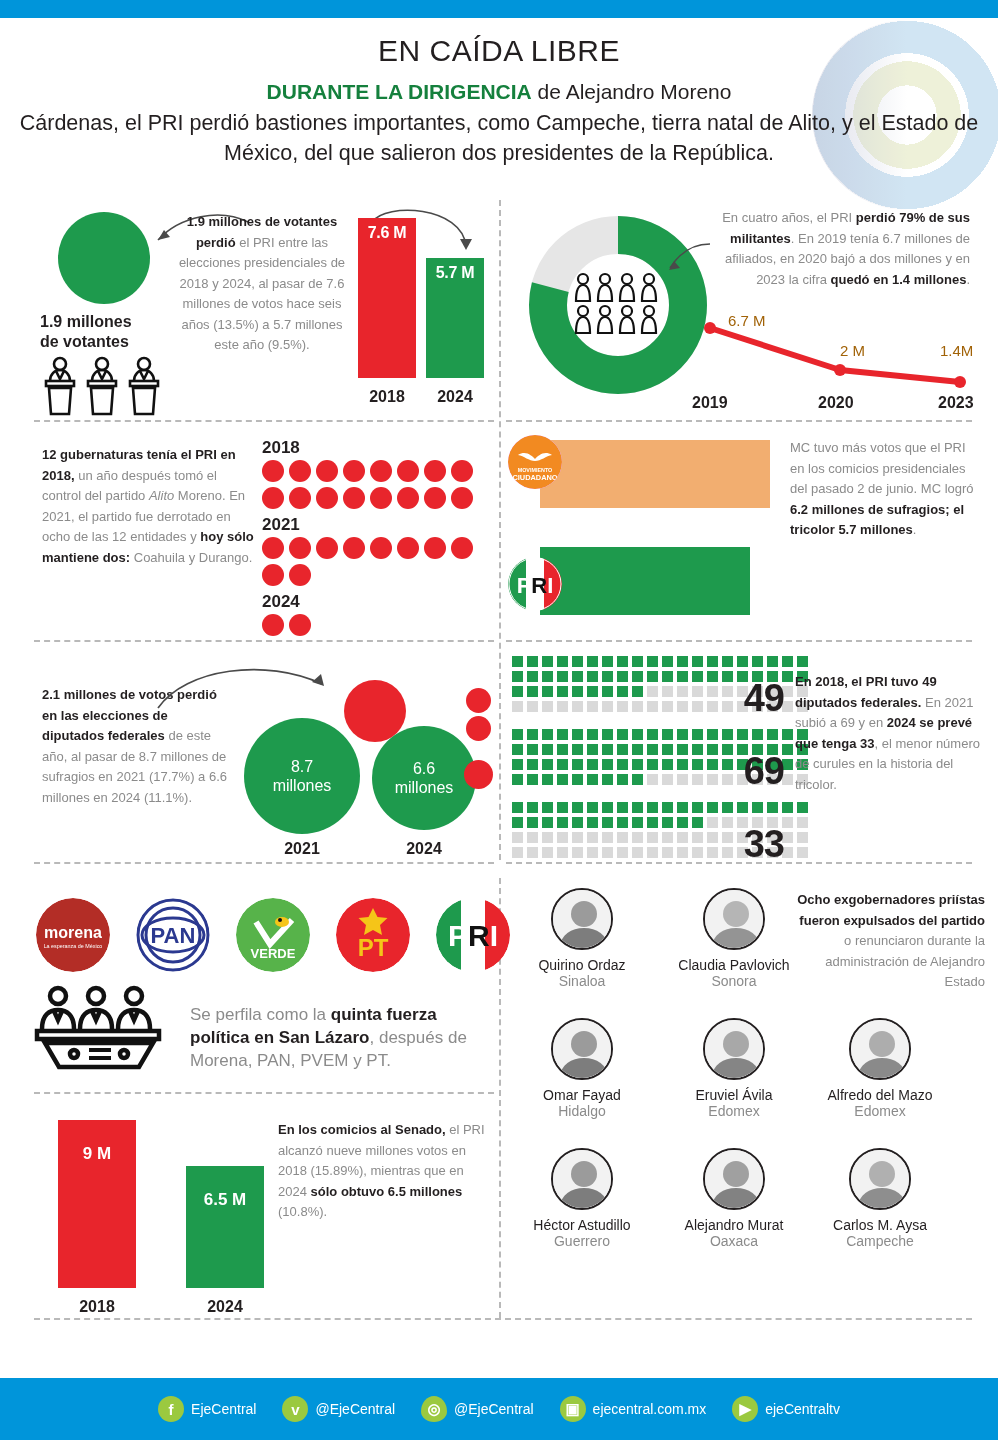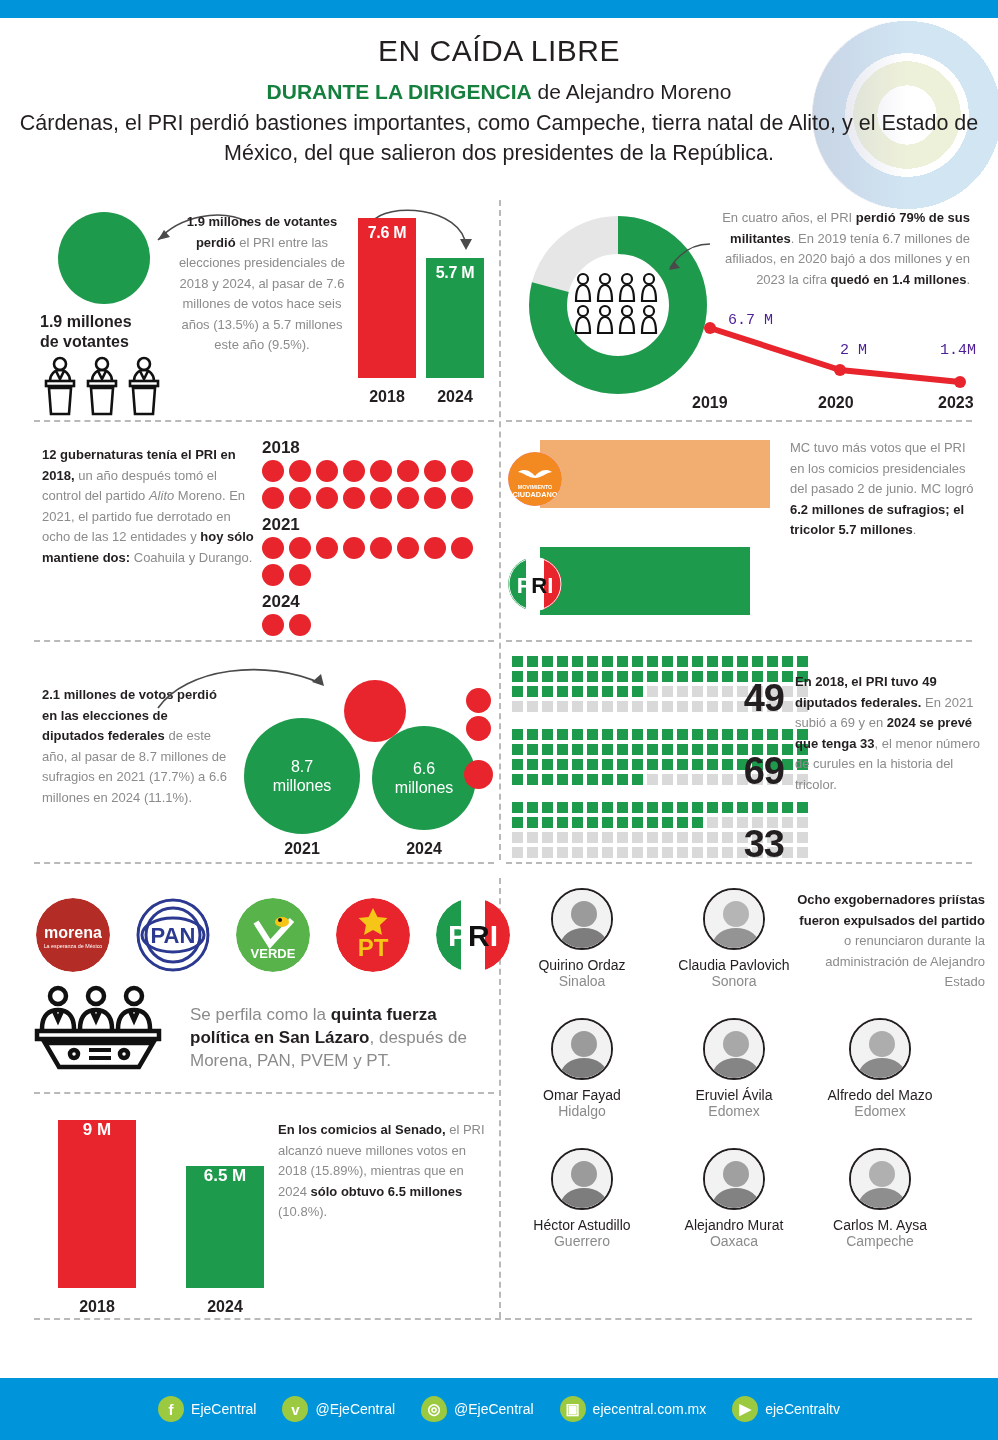--- a/index.html
+++ b/index.html
@@ -53,34 +53,34 @@
   .bar .val { color:#fff; font-weight:bold; font-size:16px; text-align:center; padding-top:6px; letter-spacing:-.3px;}
   .bar .yr { position:absolute; bottom:-28px; left:0; width:100%; text-align:center; font-weight:bold; font-size:16px; color:#231f20;}
   .arrow2 { position:absolute; left:14px; top:-12px; width:118px; height:70px; }
 
   
   .donut { position:absolute; left:528px; top:215px; width:180px; height:180px; }
   .donut-people { position:absolute; left:50%; top:50%; transform:translate(-50%,-50%); width:90px; }
   .s2-text { position:absolute; left:700px; top:208px; width:270px; text-align:right; }
   .arrowd { position:absolute; left:660px; top:240px; width:52px; height:42px; }
   .line-chart { position:absolute; left:690px; top:310px; width:290px; height:100px; }
-  .lc-label { position:absolute; font-size:15px; color:#4c1d95;font-family:Liberation Mono, monospace; }
+  .lc-label { position:absolute; font-size:15px; color:#a16207; }
   .lc-year { position:absolute; bottom:-2px; font-weight:bold; font-size:16px; color:#231f20; }
 
   
   .s3-text { position:absolute; left:42px; top:445px; width:215px; }
   .s3-dots { position:absolute; left:262px; top:438px; width:230px; }
   .yrlabel { font-weight:bold; font-size:17px; color:#231f20; margin-bottom:2px; }
   .dotrow { display:flex; gap:5px; margin-bottom:5px; }
   .dot { width:22px; height:22px; border-radius:50%; background:#E8252C; }
 
   
   .mcbar { position:absolute; left:540px; top:440px; width:230px; height:68px; background:#F2AE70; }
   .pribar { position:absolute; left:540px; top:547px; width:210px; height:68px; background:#1E9A4D; }
-  .logo-mc { position:absolute; left:508px; top:452px; width:54px; height:54px; border-radius:50%;
+  .logo-mc { position:absolute; left:508px; top:435px; width:54px; height:54px; border-radius:50%;
              background:#f0abfc; overflow:hidden; }
   .logo-pri { position:absolute; left:508px; top:557px; width:54px; height:54px; border-radius:50%; overflow:hidden;}
   .s4-text { position:absolute; left:790px; top:438px; width:190px; }
 
   
   .s5-text { position:absolute; left:42px; top:685px; width:190px; }
   .bub { position:absolute; border-radius:50%; background:#1E9A4D; color:#fff; display:flex;
          align-items:center; justify-content:center; text-align:center; font-size:16px; line-height:19px; }
   .bub-year { position:absolute; font-weight:bold; font-size:16px; color:#231f20; text-align:center; }
   .redb { position:absolute; border-radius:50%; background:#E8252C; }
@@ -102,21 +102,21 @@
   
   .gov { position:absolute; width:120px; text-align:center; }
   .gov .ava { width:62px; height:62px; border-radius:50%; border:2px solid #231f20; margin:0 auto; overflow:hidden; background:#efefef;}
   .gov .nm { font-weight:normal; font-size:14px; margin-top:7px; color:#231f20; line-height:16px; }
   .gov .st { font-size:14px; color:#8b8b8b; line-height:16px; }
   .s8-text { position:absolute; left:790px; top:890px; width:195px; text-align:right; }
 
   
   .bars9 { position:absolute; left:48px; top:1118px; width:240px; height:200px; }
   .bar9 { position:absolute; bottom:30px; width:78px; }
-  .bar9 .val { color:#fff; font-weight:bold; font-size:17px; text-align:center; padding-top:0; }
+  .bar9 .val { color:#fff; font-weight:bold; font-size:17px; text-align:center; padding-top:24px; }
   .bar9 .yr { position:absolute; bottom:-28px; left:0; width:100%; text-align:center; font-weight:bold; font-size:16px;}
   .s9-text { position:absolute; left:278px; top:1120px; width:215px; }
 
   
   .social { position:absolute; left:0; top:1378px; width:998px; height:62px; display:flex;
             align-items:center; justify-content:center; gap:26px; }
   .sitem { display:flex; align-items:center; gap:7px; color:#fff; font-size:14px; }
   .sic { width:26px; height:26px; background:#9BC93F; border-radius:6px; display:flex; align-items:center;
          justify-content:center; color:#fff; font-size:15px; font-weight:bold; }
   .sic.round { border-radius:50%; }

